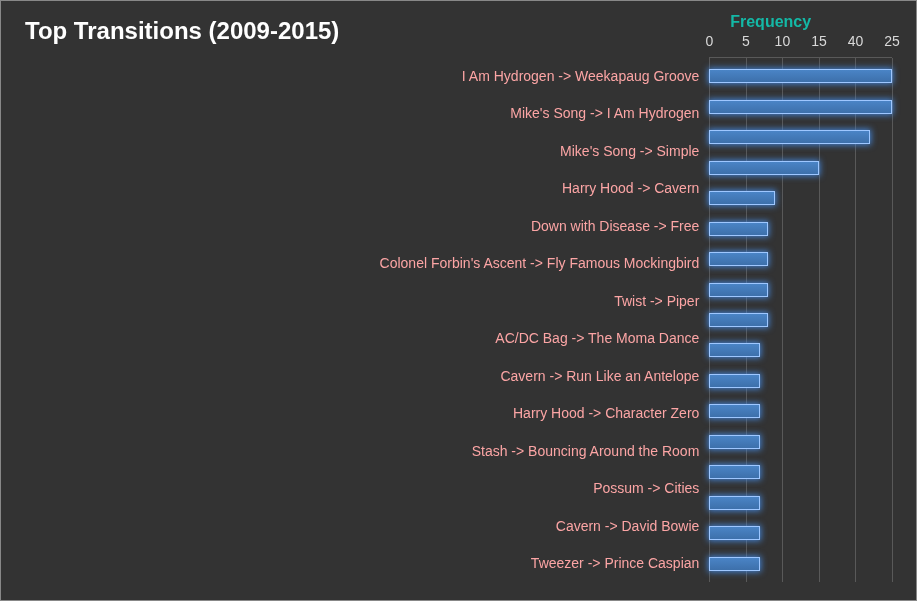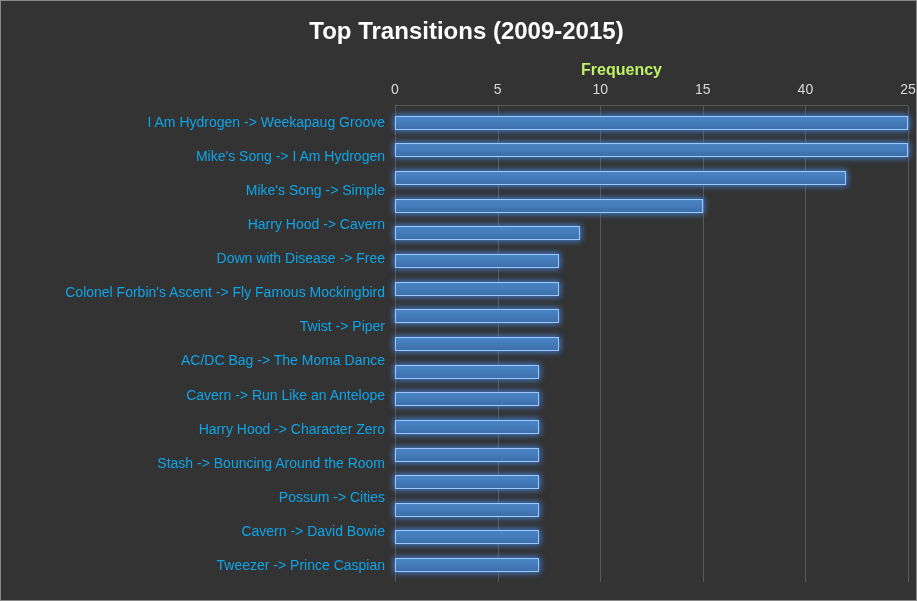--- a/index.html
+++ b/index.html
@@ -10,37 +10,36 @@
     background: #333333;
     font-family: "Segoe UI", Arial, sans-serif;
     color: #d9d9d9;
     overflow: hidden;
   }
   .frame {
     box-sizing: border-box;
     width: 917px;
     height: 601px;
     border: 1px solid #888;
-    padding: 12px 8px 18px 24px;
-    display: flex;
-    flex-direction: column;
-    gap: 10px;
+    padding: 12px 24px 18px 24px;
+    display: flex;
+    flex-direction: row;
   }
   .title {
     text-align: center;
     font-size: 24px;
     font-weight: 700;
     color: #ffffff;
     margin: 4px 0 6px 0;
   }
   .axis-title {
     text-align: center;
     font-size: 16px;
     font-weight: 700;
-    color: #bef264;
+    color: #14b8a6;
     margin-left: 310px; 
     margin-bottom: 2px;
   }
   .plot-wrap {
     display: flex;
     flex: 1;
     flex-direction: column;
   }
   .ticks-row {
     display: flex;
@@ -71,21 +70,21 @@
     width: 370px;
     flex-shrink: 0;
     display: flex;
     flex-direction: column;
     justify-content: space-around;
   }
   .cat-label {
     text-align: right;
     padding-right: 10px;
     font-size: 14px;
-    color: #0ea5e9;
+    color: #fca5a5;
     line-height: 1;
     white-space: nowrap;
   }
   .plot-area {
     flex: 1;
     position: relative;
     border-top: 1px solid #595959;
     display: flex;
     flex-direction: column;
     justify-content: space-around;

